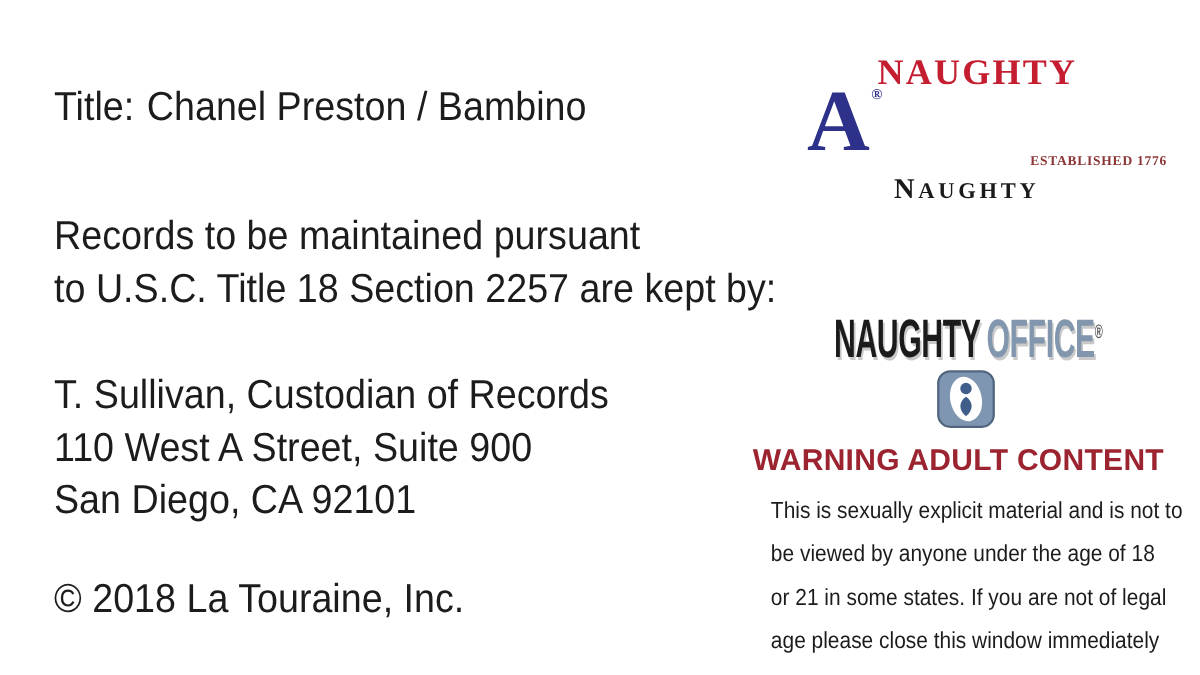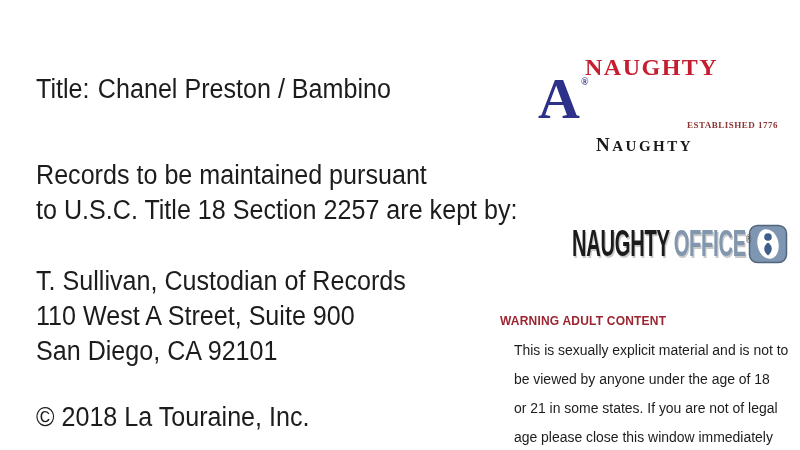--- a/index.html
+++ b/index.html
@@ -1,20 +1,20 @@
 <!DOCTYPE html>
 <html style="--na-red: #c41e30; --na-navy: #2e3189; --na-est: #8c3535; --warn-red: #9b2430; --ow1: #1b1b1b; --ow2: #8296ad; --icon-bg: #7e96b2; --icon-fg: #3f5e89;"><head>
 <meta charset="utf-8">
 <style>
   html, body { margin:0; padding:0; }
   body {
     width:800px; height:450px; background:#ffffff; overflow:hidden;
     font-family:"Liberation Sans", sans-serif; position:relative;
   }
-  .stage { position:absolute; inset:0;margin-top:18px; }
+  .stage { position:absolute; inset:0; }
 
   
   .ltxt { color:#1c1c1c; transform:scaleX(0.93); transform-origin:0 0; white-space:nowrap; }
   .title-line { position:absolute; left:36px; top:56px; font-size:27px; }
   .title-line .tlabel { margin-right:9px; }
   .records-block { position:absolute; left:36px; top:140px; font-size:27px; line-height:35px; }
   .custodian-block { position:absolute; left:36px; top:246px; font-size:27px; line-height:35px; }
   .copyright-line { position:absolute; left:36px; top:384px; font-size:27px; }
 
   
@@ -22,35 +22,35 @@
   .na-naughty { color:var(--na-red); font-weight:bold; font-size:24px; letter-spacing:1.5px; margin-left:47px; line-height:1; }
   .na-america { display:flex; align-items:baseline; line-height:1; margin-top:-9px; font-weight:bold; color:var(--na-navy); }
   .na-bigA { font-size:58px; }
   .na-merica { font-size:42px; letter-spacing:-1px; }
   .na-reg { font-size:10px; align-self:flex-start; margin-top:7px; margin-left:1px; }
   .na-est { text-align:right; font-size:9px; letter-spacing:0.5px; color:var(--na-est); margin-top:-7px; font-weight:bold; line-height:1; }
   .na-presents { font-size:15px; letter-spacing:2.5px; color:#1a1a1a; margin:5px 0 0 58px; font-weight:bold; line-height:1; }
   .na-presents::first-letter { font-size:19px; }
 
   
-  .office-logo { position:absolute; left:572px; top:206px; display:flex; align-items:center; }
+  .office-logo { position:absolute; left:556px; top:206px; display:flex; align-items:center;flex-direction:column; }
   .office-text-wrap { width:176px; height:40px; position:relative; }
   .office-text {
     position:absolute; left:0; top:50%; transform:translateY(-50%) scaleX(0.56); transform-origin:0 50%;
     white-space:nowrap; font-weight:bold; font-size:36px; letter-spacing:-0.5px;
     text-shadow:2px 2px 0 rgba(120,120,120,0.4);
   }
   .ow1 { color:var(--ow1); }
   .ow2 { color:var(--ow2); margin-left:7px; }
   .oreg { color:#555; font-size:13px; text-shadow:none; }
   .office-icon { display:block; }
 
   
   .warning { position:absolute; left:500px; top:296px; width:278px; color:#1c1c1c; }
-  .warn-head { font-weight:bold; font-size:12px; color:var(--warn-red); letter-spacing:0.2px; padding-right:2px; }
+  .warn-head { text-align:right; font-weight:bold; font-size:20px; color:var(--warn-red); letter-spacing:0.2px; padding-right:2px; }
   .warn-body { margin-top:7px; font-size:15.5px; line-height:29px; transform:scaleX(0.9); transform-origin:50% 0; }
   .warn-body div { text-align:center; white-space:nowrap; }
 </style>
 </head>
 <body style="background: rgb(255, 255, 255);">
 
 <div class="stage">
 
   <div class="title-line ltxt">
     <span class="tlabel">Title:</span><span>Chanel Preston / Bambino</span>

